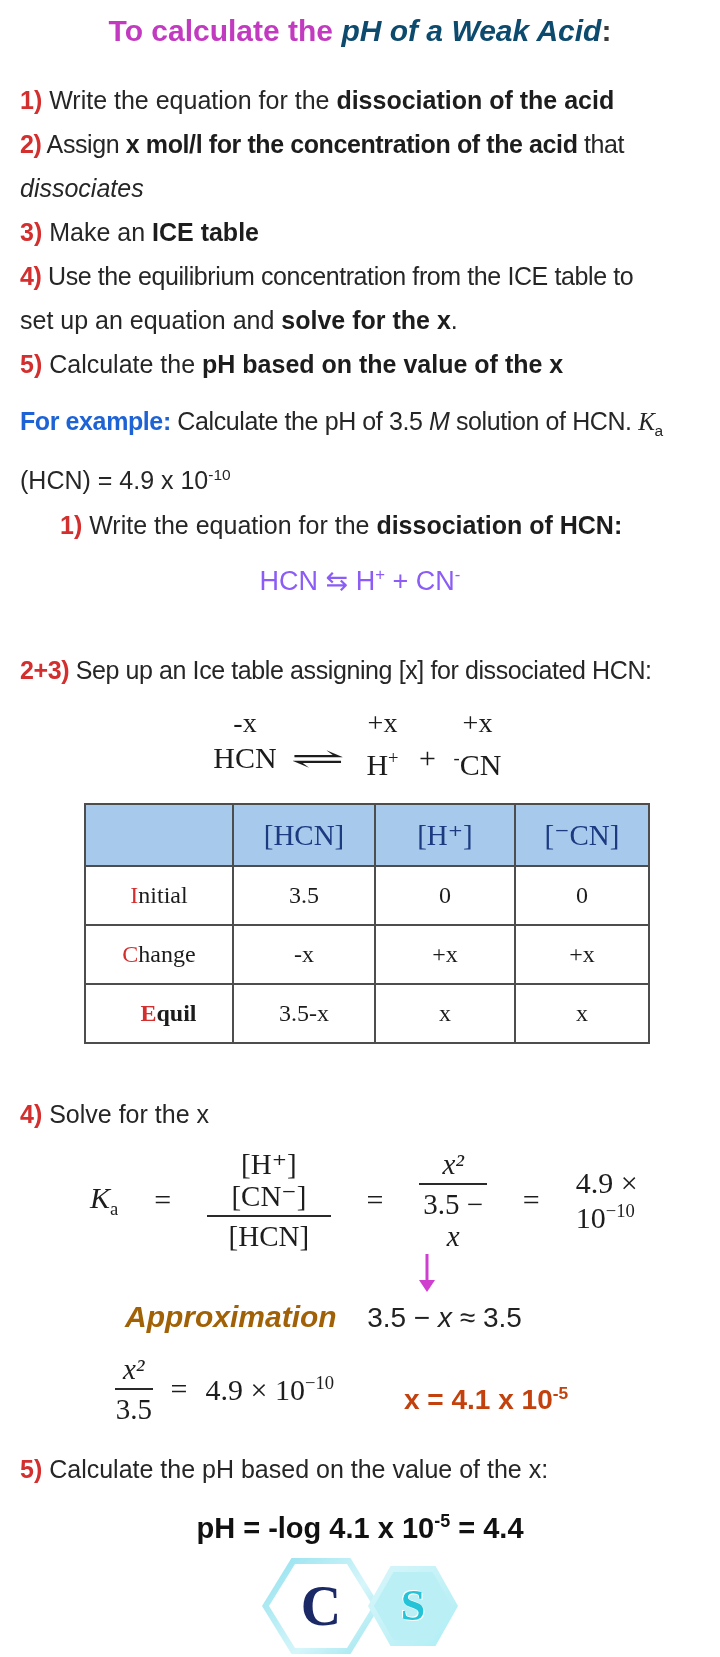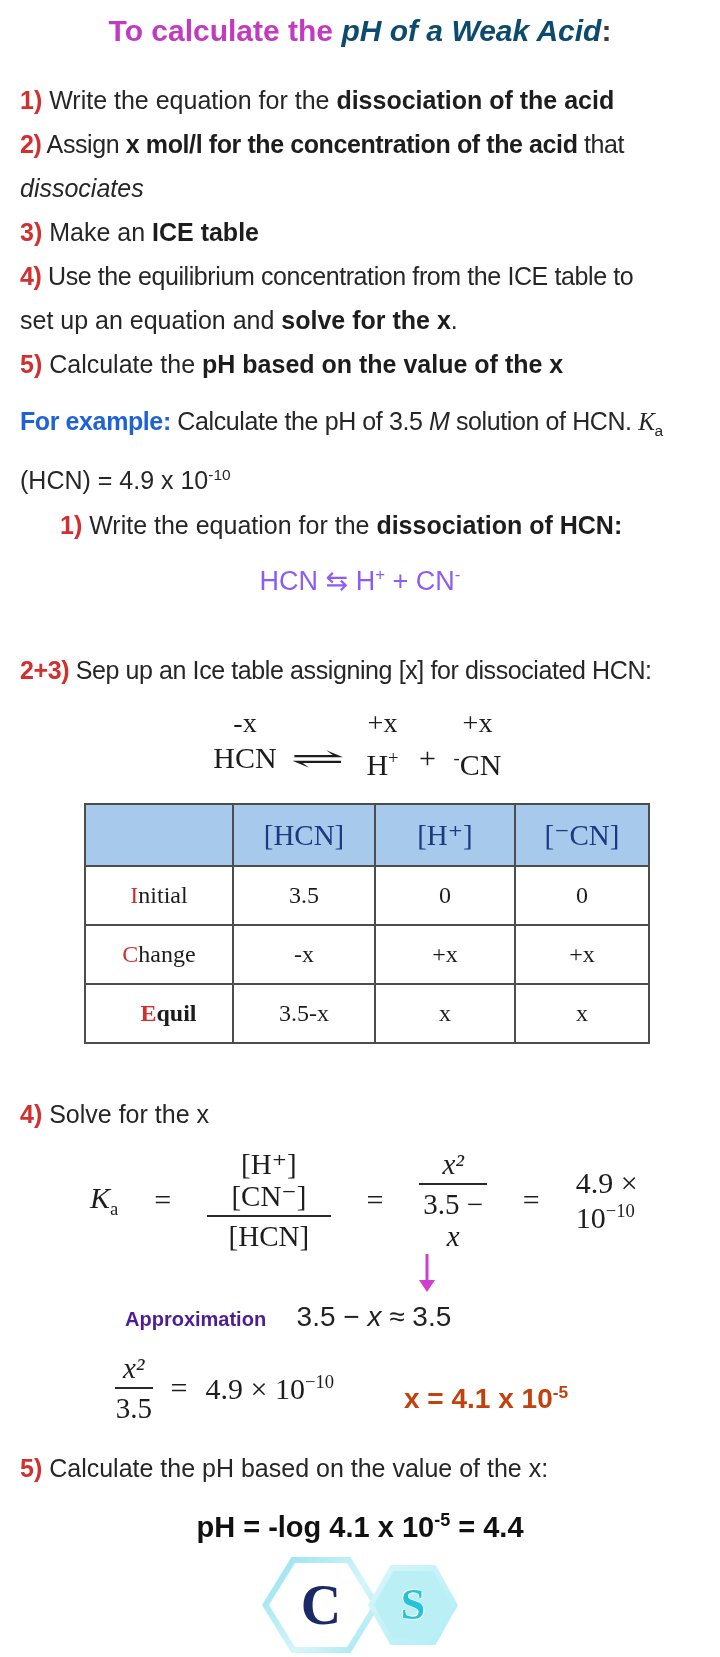--- a/index.html
+++ b/index.html
@@ -47,21 +47,21 @@
   
   .ka-row{display:flex;align-items:center;margin:12px 0 0 70px;
           font-family:"Liberation Serif","DejaVu Serif",serif;font-size:30px;color:#1d1d1d;gap:20px;}
   .ka-row > *{margin-right:16px;}
   .mi{font-style:italic;}
   .frac{display:inline-flex;flex-direction:column;text-align:center;font-size:29px;}
   .fnum{border-bottom:2px solid #2a2a2a;padding:0 8px 3px 8px;line-height:32px;}
   .fden{padding-top:3px;line-height:32px;}
   .down-arrow{margin:2px 0 0 396px;height:38px;}
   .approx-line{margin:4px 0 0 105px;line-height:34px;white-space:nowrap;}
-  .approx-label{color:#4c1d95;font-weight:700;font-size:20px;}
+  .approx-label{color:#a16207;font-weight:700;font-style:italic;font-size:30px;}
   .approx-expr{font-size:28px;color:#222;margin-left:26px;}
   .final-row{display:flex;align-items:center;margin:14px 0 0 95px;
              font-family:"Liberation Serif","DejaVu Serif",serif;font-size:30px;color:#1d1d1d;}
   .final-row > *{margin-right:18px;}
   .bold-result{font-family:"Liberation Sans","DejaVu Sans",sans-serif;font-size:28px;font-weight:700;
                color:#c2410c;margin-left:52px;white-space:nowrap;margin-top:20px;}
   
   .ph-line{font-size:29px;font-weight:700;text-align:center;line-height:36px;margin-top:12px;color:#111;}
   
   .logo{display:flex;justify-content:center;align-items:center;margin-top:12px;height:96px;}

